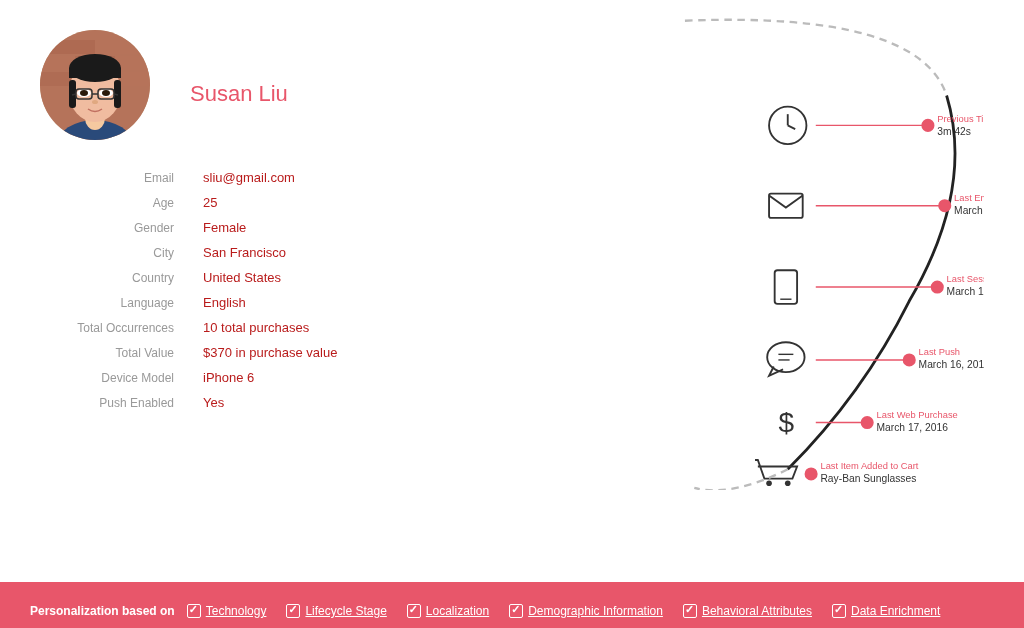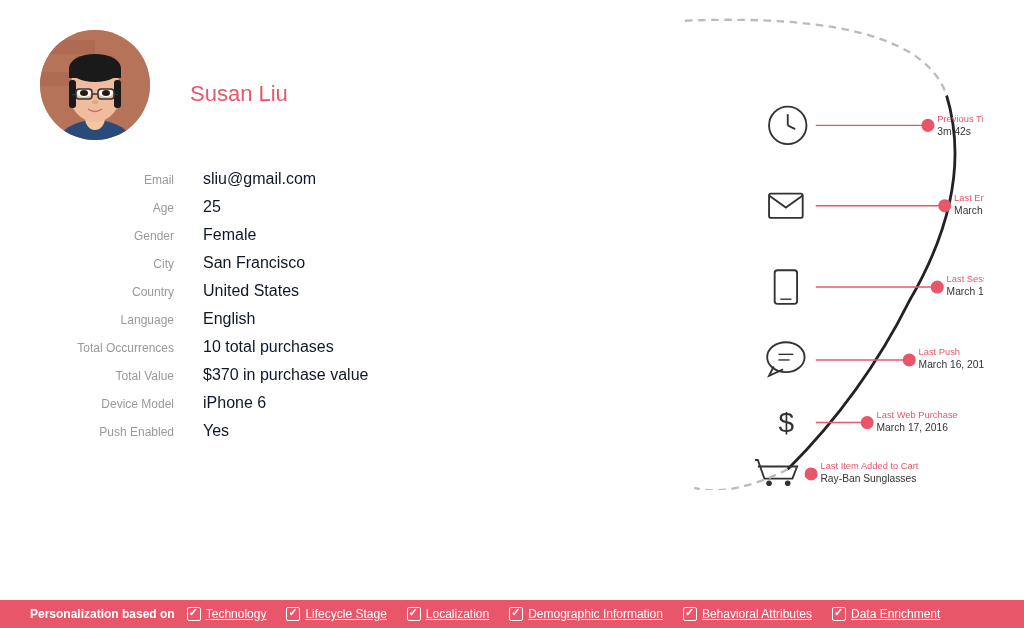--- a/index.html
+++ b/index.html
@@ -95,22 +95,22 @@
     .detail-label {
       color: #999;
       font-size: 12px;
       width: 130px;
       text-align: right;
       padding-right: 16px;
       flex-shrink: 0;
     }
 
     .detail-value {
-      color: #0f172a;
-      font-size: 16px;
+      color: #b91c1c;
+      font-size: 13px;
       font-weight: 500;
     }
 
     
     .right-panel {
       flex: 1;
       position: relative;
       height: 490px;
     }
 
@@ -121,25 +121,25 @@
       width: 100%;
       height: 100%;
     }
 
     
     .bottom-bar {
       background: #e8566a;
       color: #fff;
       padding: 10px 30px;
       display: flex;
-      align-items: center;
+      align-items: flex-end;
       font-size: 12px;
       gap: 0;
       flex-shrink: 0;
-      height: 28px;
+      height: 46px;
     }
 
     .bottom-bar-label {
       font-weight: 600;
       white-space: nowrap;
       margin-right: 12px;
     }
 
     .bottom-bar-item {
       display: flex;

